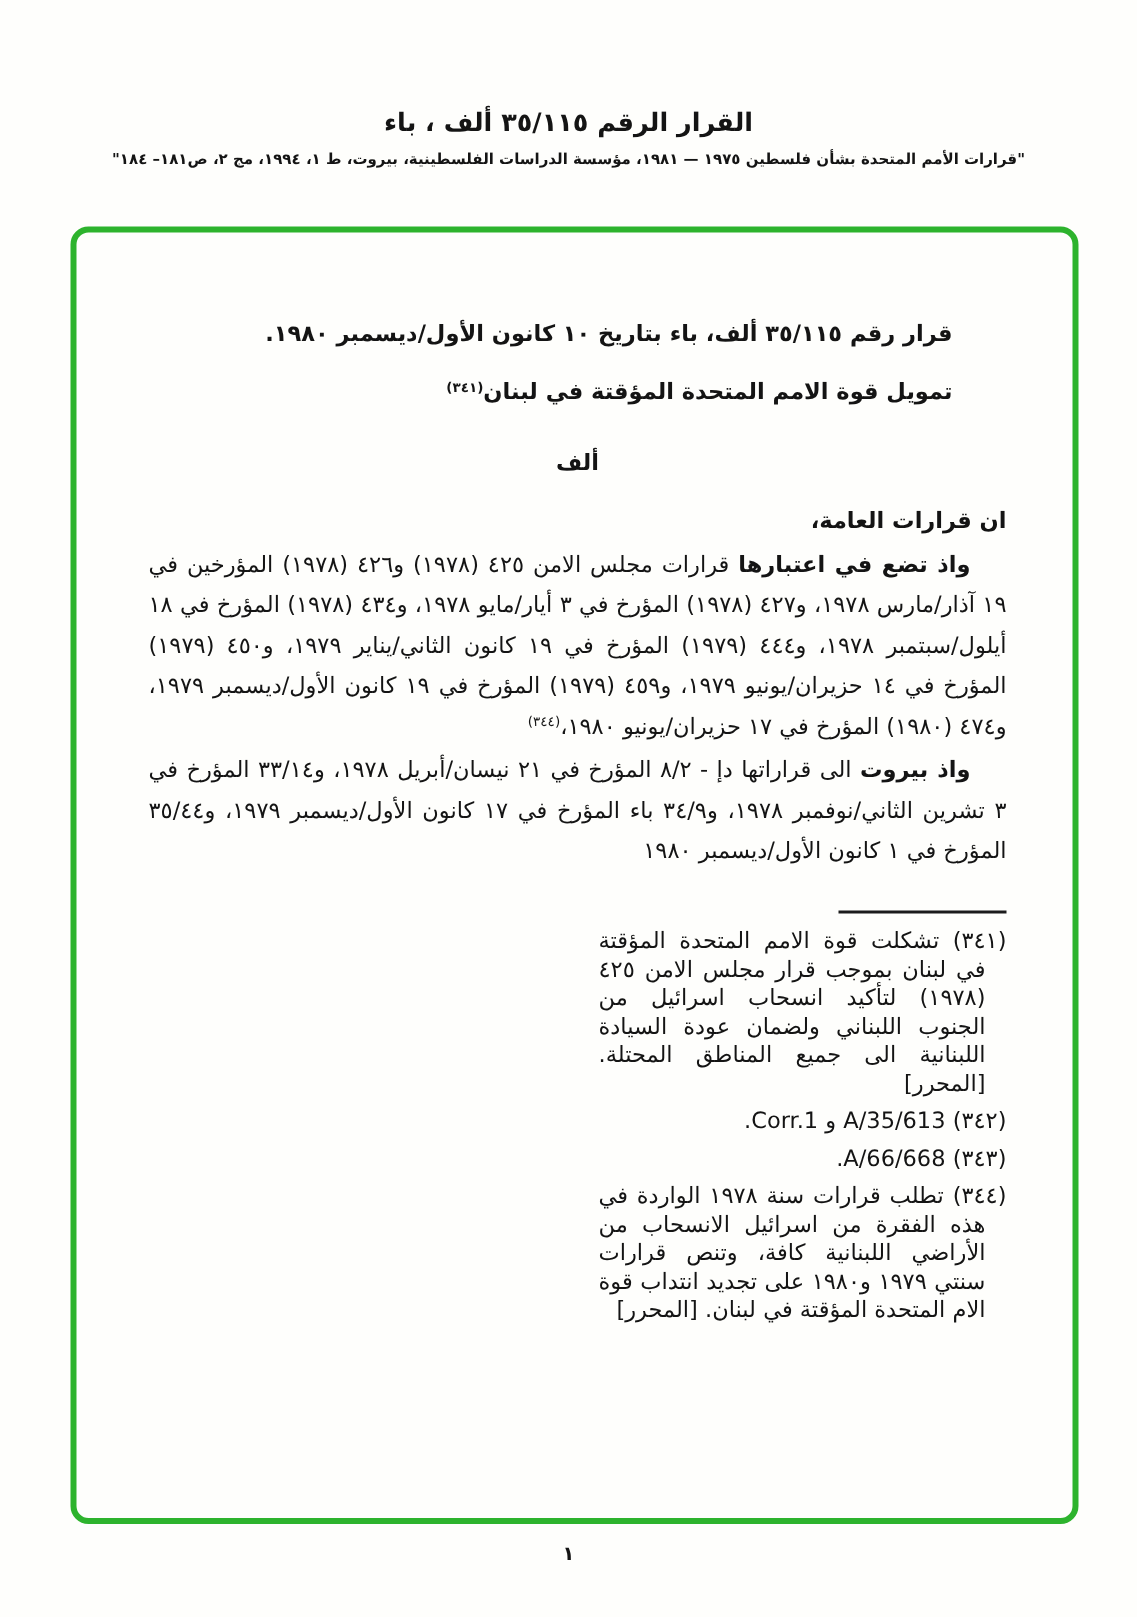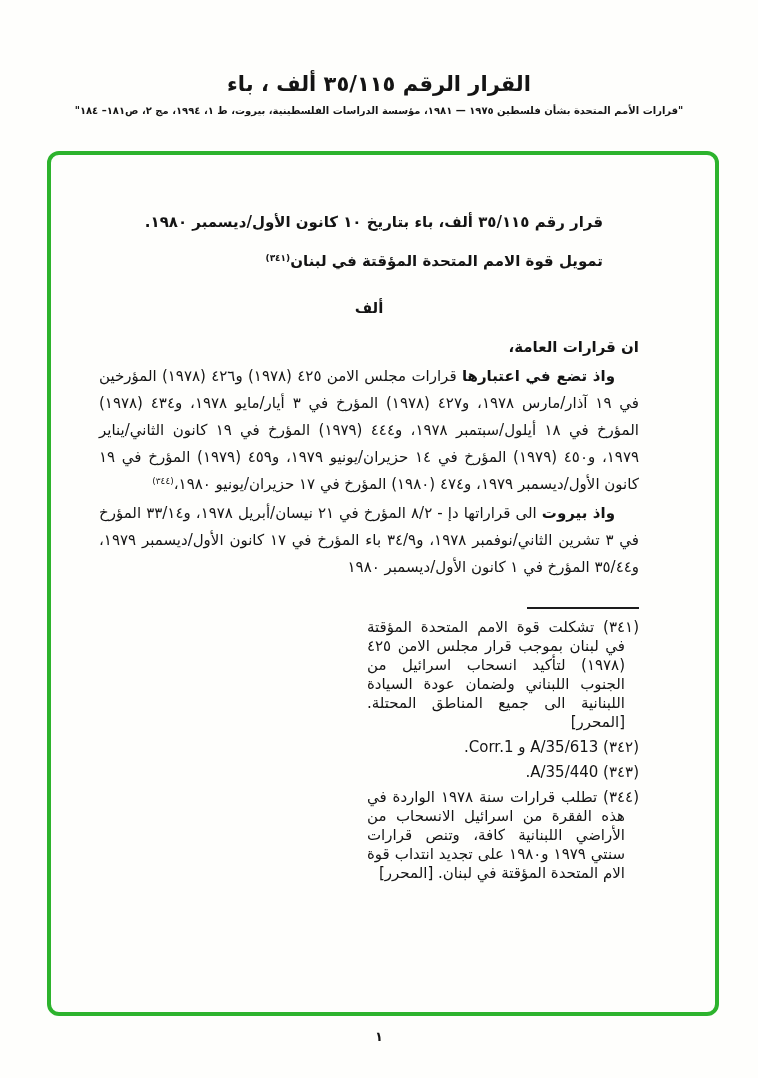--- a/index.html
+++ b/index.html
@@ -12,33 +12,33 @@
   .page {
     position: relative;
     width: 758px; height: 1078px;
     background: #fefefc;
     overflow: hidden;
   }
   .header {
     position: absolute; top: 72px; left: 0; width: 100%;
     text-align: center; direction: rtl;
   }
-  .header-title { font-size: 21px; font-weight: 700; }
+  .header-title { font-size: 17px; font-weight: 700; }
   .header-source { margin-top: 9px; font-size: 10px; font-weight: 700; }
   .frame {
     position: absolute; left: 47px; top: 151px;
     width: 664px; height: 857px;
     border: 4px solid var(--frame-green, #2db32d);
     border-radius: 12px;
     background: #fefefc;
     overflow: hidden;
   }
   .doc {
     direction: rtl;
-    padding: 54px 76px 0 48px;
+    padding: 54px 44px 0 48px;
     font-size: 15px; line-height: 27px;
   }
   .doc-title  { font-weight: 700; padding-right: 36px; text-align: right; margin: 0; }
   .doc-subtitle { font-weight: 700; padding-right: 36px; text-align: right; margin: 12px 0 0; }
   .section-label { font-weight: 700; text-align: center; margin: 20px 0 0; }
   .opening { font-weight: 700; text-align: right; margin: 12px 0 0; }
   .para {
     margin: 2px 0 0;
     text-align: justify;
     text-indent: 24px;
@@ -85,21 +85,21 @@
 
       <p class="para"><span class="lead">واذ بيروت</span><span> الى قراراتها دإ - ٨/٢ المؤرخ في ٢١ نيسان/أبريل ١٩٧٨، و٣٣/١٤ المؤرخ في ٣ تشرين الثاني/نوفمبر ١٩٧٨، و٣٤/٩ باء المؤرخ في ١٧ كانون الأول/ديسمبر ١٩٧٩، و٣٥/٤٤ المؤرخ في ١ كانون الأول/ديسمبر ١٩٨٠</span></p>
 
       <div class="footnotes">
         <div class="fn-rule"></div>
 
         <p class="footnote"><span class="fn-num">(٣٤١)</span> <span class="fn-text">تشكلت قوة الامم المتحدة المؤقتة في لبنان بموجب قرار مجلس الامن ٤٢٥ (١٩٧٨) لتأكيد انسحاب اسرائيل من الجنوب اللبناني ولضمان عودة السيادة اللبنانية الى جميع المناطق المحتلة. [المحرر]</span></p>
 
         <p class="footnote"><span class="fn-num">(٣٤٢)</span> <span class="fn-text">A/35/613 و Corr.1.</span></p>
 
-        <p class="footnote"><span class="fn-num">(٣٤٣)</span> <span class="fn-text">A/35/440.</span></p>
+        <p class="footnote"><span class="fn-num">(٣٤٣)</span> <span class="fn-text">A/66/668.</span></p>
 
         <p class="footnote"><span class="fn-num">(٣٤٤)</span> <span class="fn-text">تطلب قرارات سنة ١٩٧٨ الواردة في هذه الفقرة من اسرائيل الانسحاب من الأراضي اللبنانية كافة، وتنص قرارات سنتي ١٩٧٩ و١٩٨٠ على تجديد انتداب قوة الام المتحدة المؤقتة في لبنان. [المحرر]</span></p>
       </div>
 
     </div>
   </div>
 
   <div class="page-number">١</div>
 
 </div>

